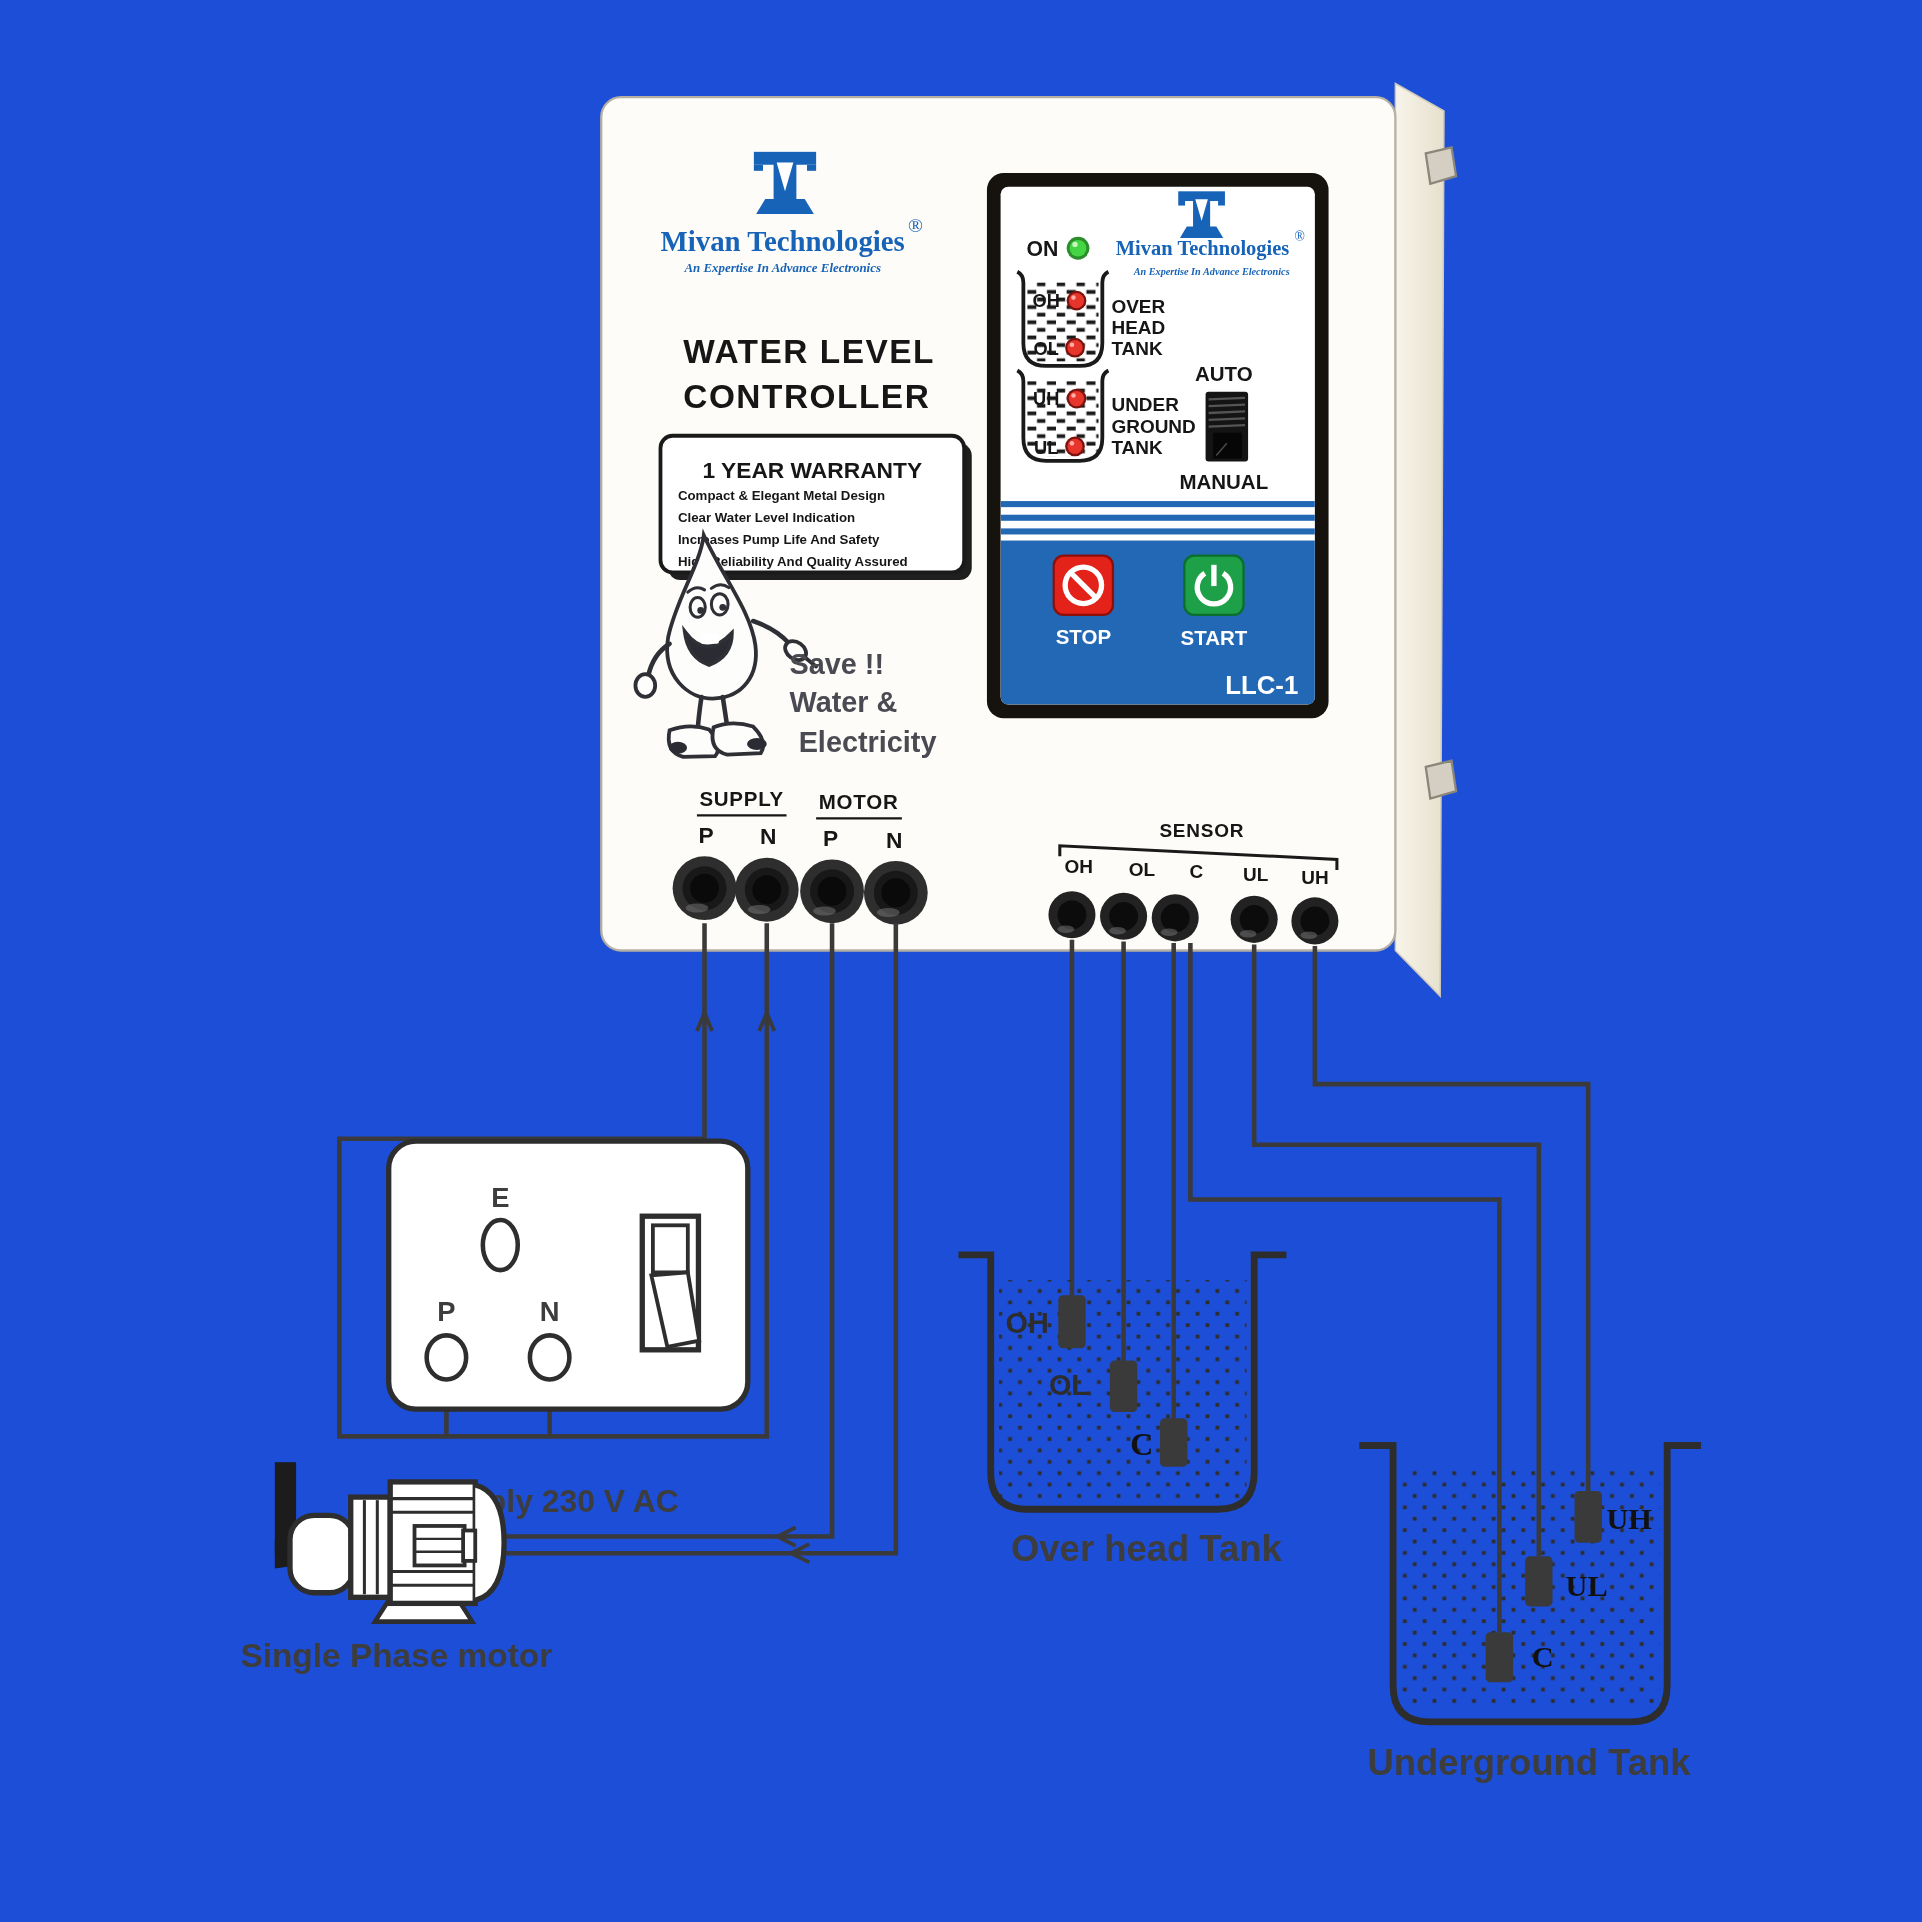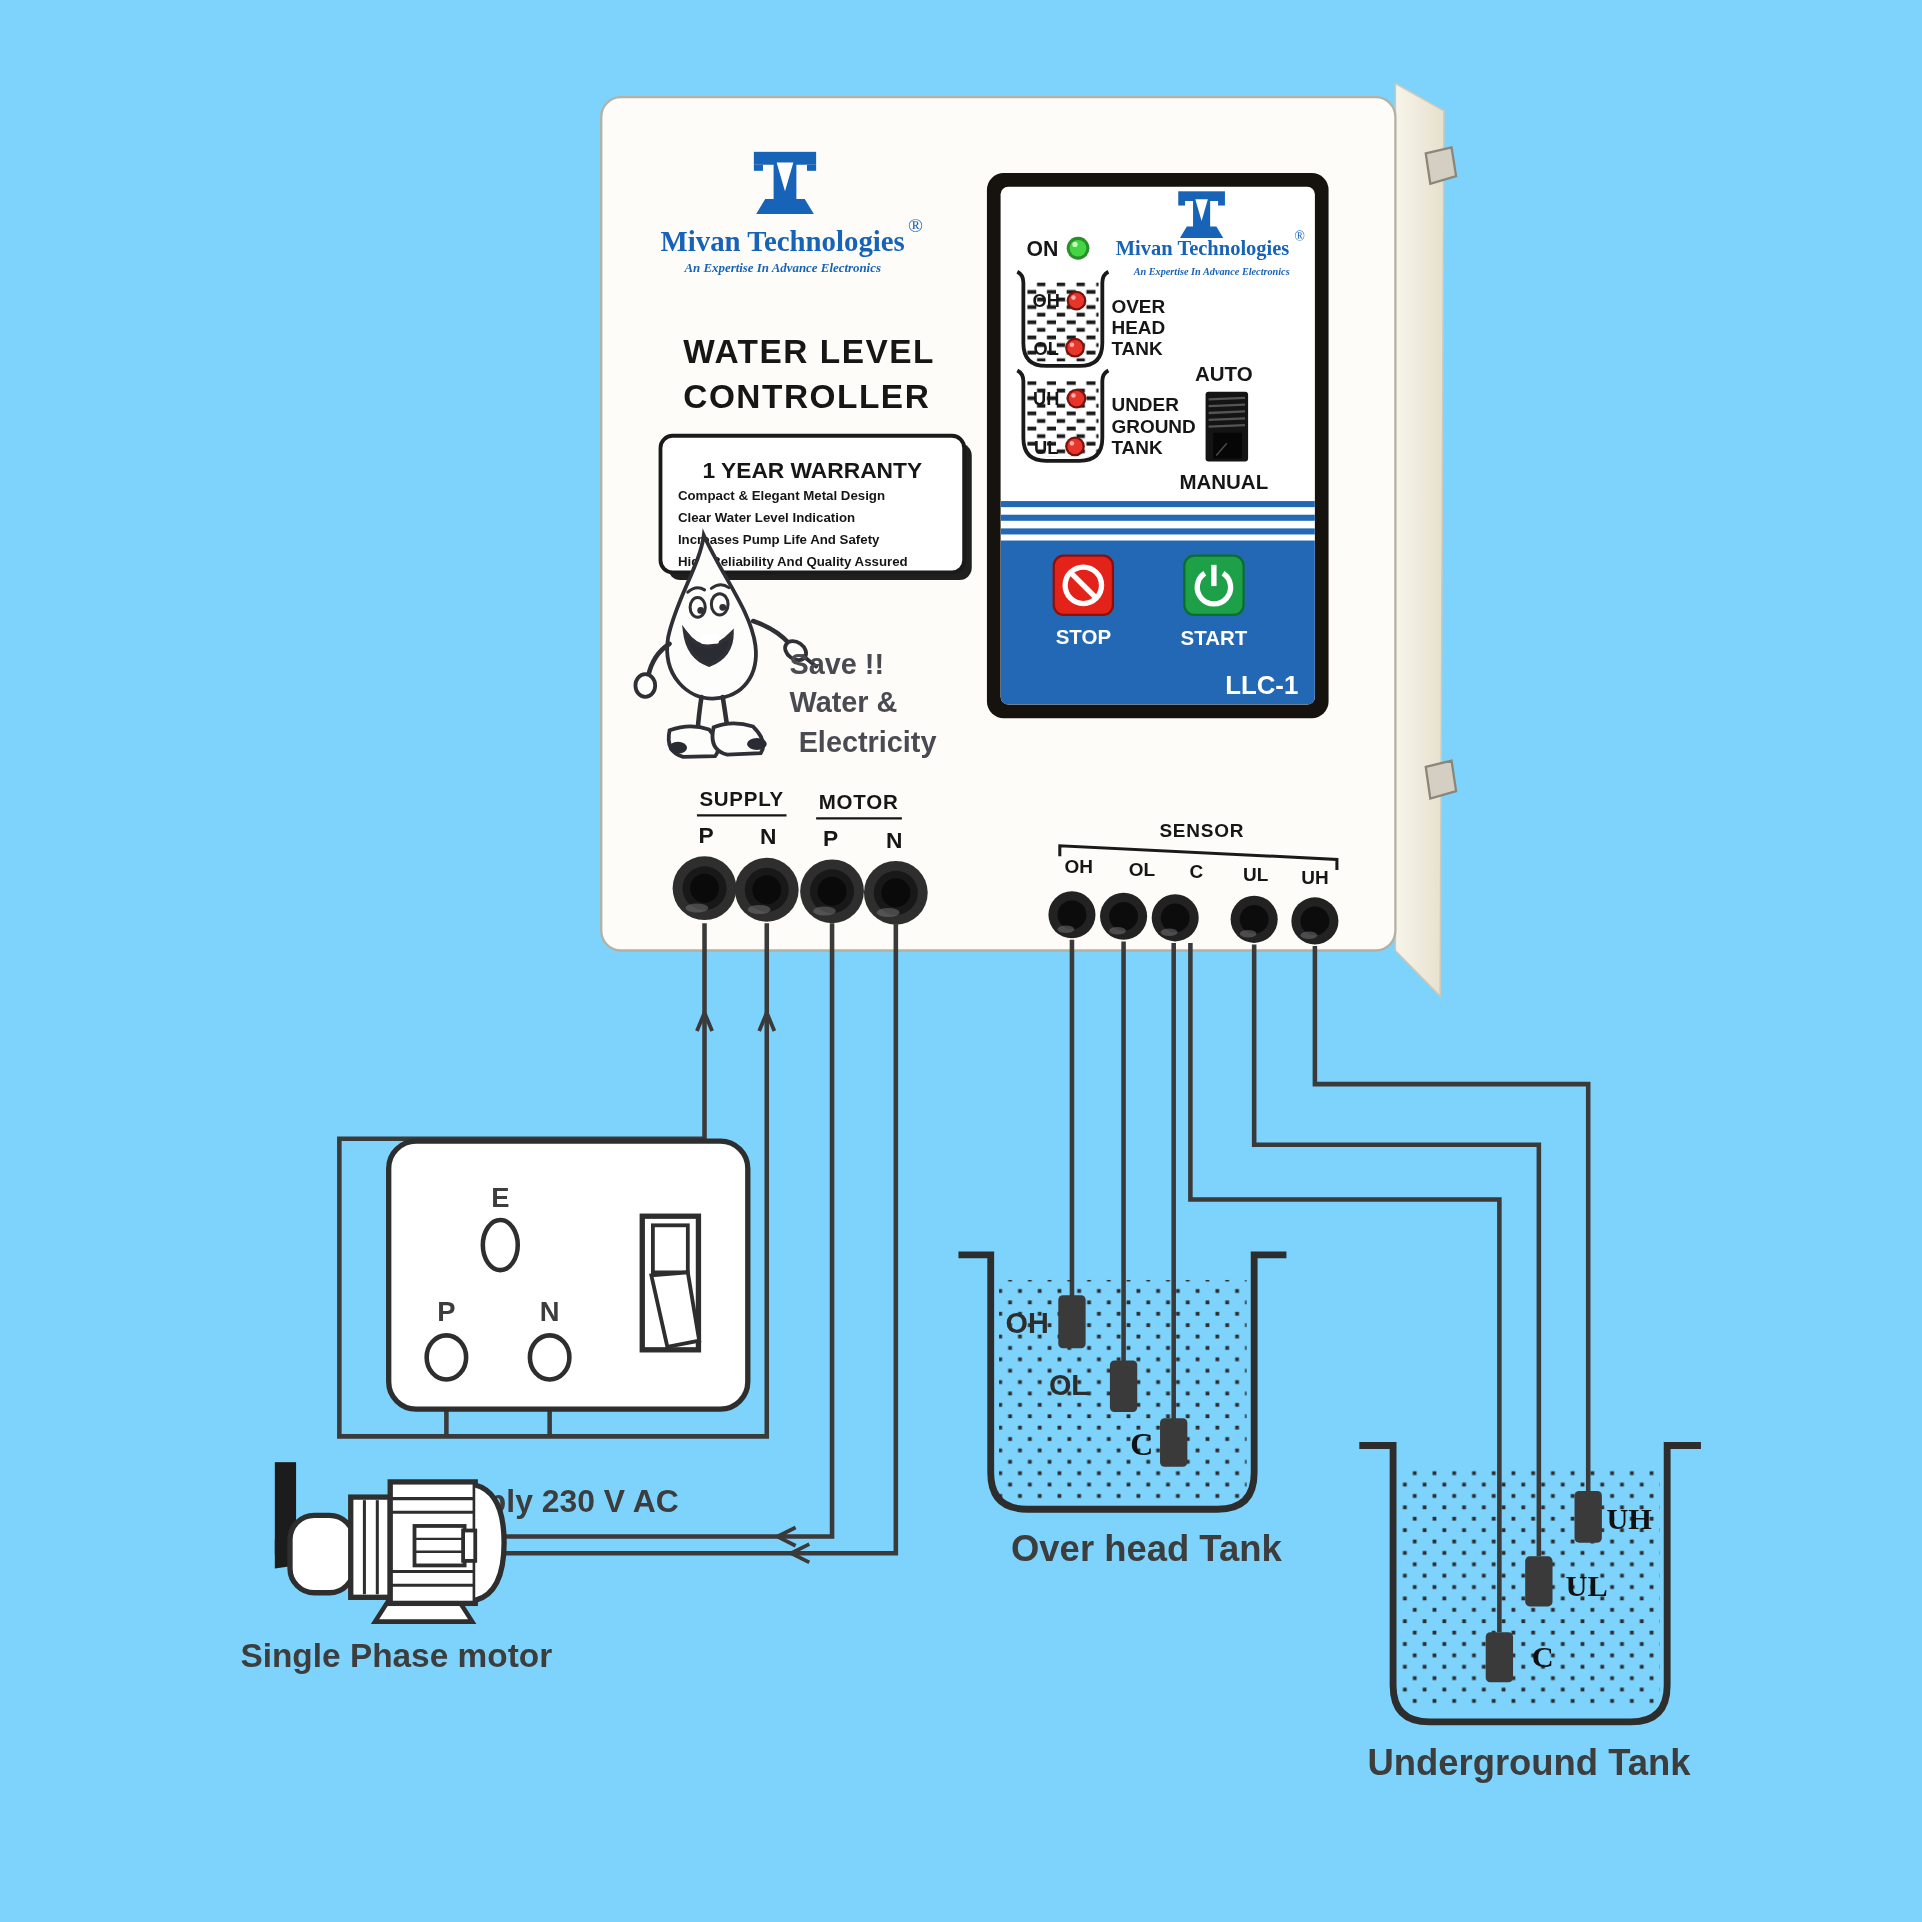--- a/index.html
+++ b/index.html
@@ -1,16 +1,16 @@
 <!DOCTYPE html>
 <html style="font-size:12px"><head>
 <meta charset="utf-8">
 <style>
   html,body{margin:0;padding:0;background:#ffffff;}
-  .page{width:1923px;height:1923px;position:relative;background:#7dd3fc;}
+  .page{width:1923px;height:1923px;position:relative;background:#1d4ed8;}
   svg{display:block;}
   text{font-family:"Liberation Sans",sans-serif;}
   .serif{font-family:"Liberation Serif",serif;}
   .b{font-weight:bold;}
   .i{font-style:italic;}
   .blue{fill:#1763b8;}
   .ink{fill:#161616;}
   .gray{fill:#3d3d3d;}
   .wire{stroke:#3a3a3a;stroke-width:6;fill:none;}
   .arrow{stroke:#3a3a3a;stroke-width:5;fill:none;}

